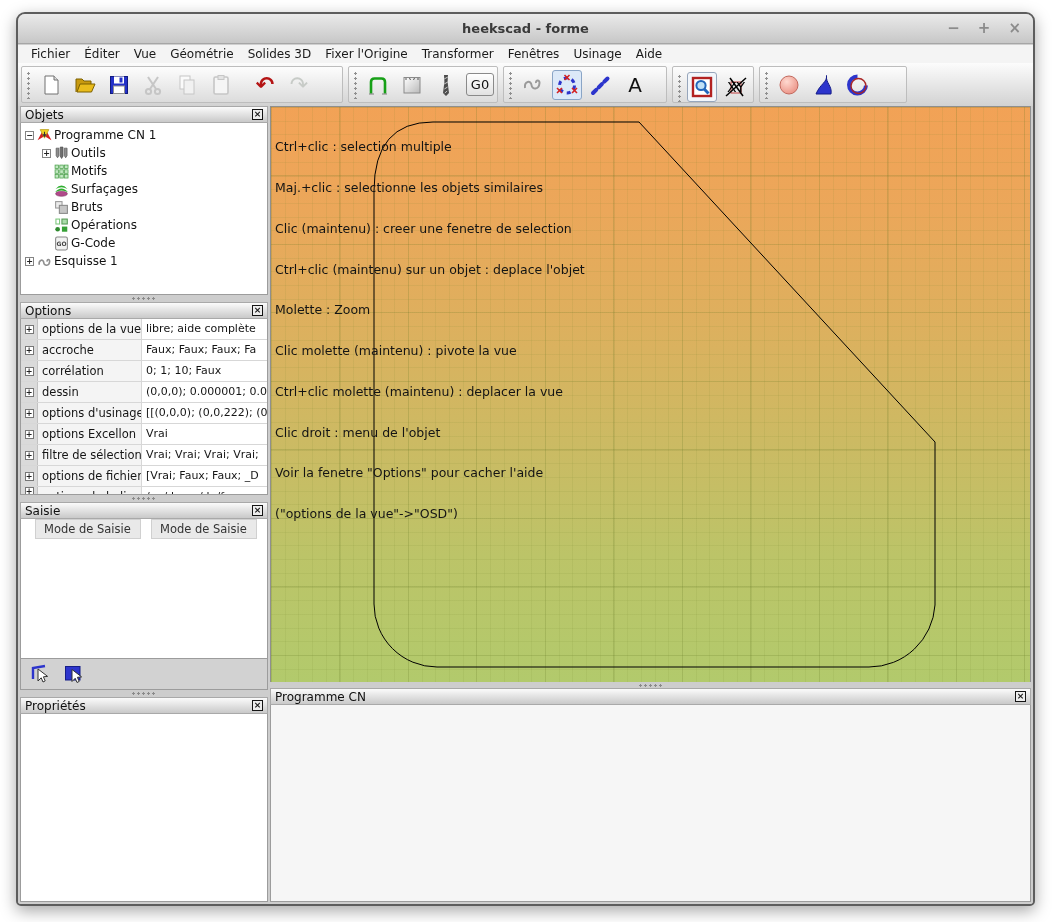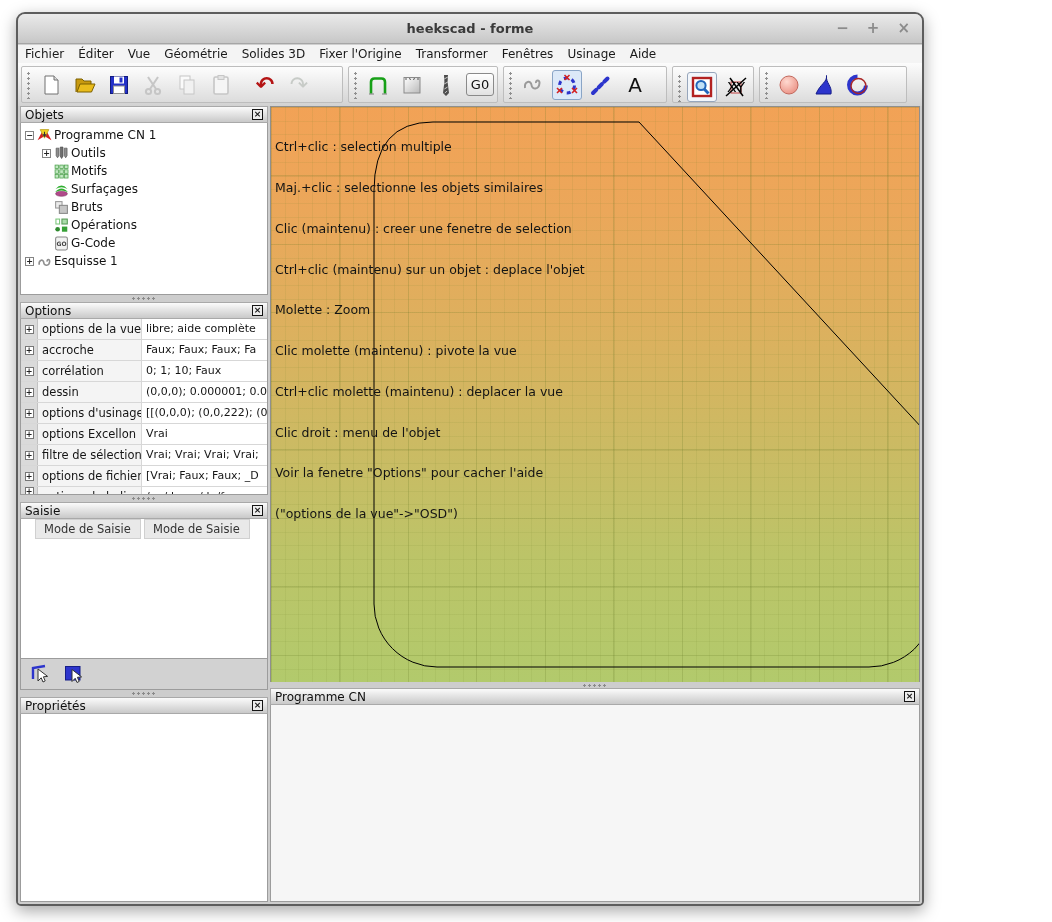--- a/index.html
+++ b/index.html
@@ -6,21 +6,21 @@
   html,body { margin:0; padding:0; }
   body {
     width:1052px; height:922px; position:relative;
     background:#ffffff;
     font-family:"DejaVu Sans", sans-serif;
     overflow:hidden;
   }
 
   
   .window {
-    position:absolute; left:16px; top:12px; width:908px; height:894px;
+    position:absolute; left:16px; top:12px; width:1019px; height:894px;
     background:#cfcfcf;
     border:2px solid #5d5d5d;
     border-radius:9px 9px 5px 5px;
     box-shadow:0 5px 16px rgba(0,0,0,.35);
   }
   .titlebar {
     position:absolute; left:0; top:0; right:0; height:30px;
     background:linear-gradient(#eaeaea,#c7c7c7);
     border-radius:7px 7px 0 0;
     border-bottom:1px solid #a6a6a6;
@@ -31,21 +31,21 @@
     position:absolute; right:12px; top:0; height:100%;
     display:flex; align-items:center; gap:18px;
     color:#8b8b8b; font-size:15px; font-weight:bold;
   }
   .win-controls span { cursor:default; line-height:1; }
 
   
   .menubar {
     position:absolute; left:0; top:31px; right:0; height:18px;
     background:#f4f4f4;
-    display:flex; align-items:center; 
+    display:flex; align-items:center; padding-left:6px;
     font-size:12px; color:#1a1a1a;
   }
   .menu-item { padding:0 7px; white-space:nowrap; }
 
   
   .toolbars {
     position:absolute; left:0; top:49px; right:0; height:43px;
     background:linear-gradient(#fcfcfc,#d2d2d2);
     display:flex; align-items:center; padding-left:3px;
   }
@@ -150,21 +150,21 @@
     white-space:nowrap; overflow:hidden;
   }
   .opt-scroll {
     width:13px; flex:0 0 13px; background:#e3e3e3; border-left:1px solid #bdbdbd;
     position:relative;
   }
 
   
   .saisie-colhdr { flex:0 0 20px; background:#fff; border:1px solid #9c9c9c; border-top:none; border-bottom:none; display:flex; padding-left:14px; }
   .saisie-colcell {
-    width:106px; margin-right:3px; background:#e9e9e9; border:1px solid #d0d0d0;
+    width:106px; margin-right:10px; background:#e9e9e9; border:1px solid #d0d0d0;
     font-size:11.5px; color:#333; padding:2px 12px 0 8px; white-space:nowrap; overflow:hidden;
   }
   .saisie-white { flex:0 0 120px; }
   .saisie-graybar {
     flex:0 0 31px; background:#d2d2d2; border:1px solid #9c9c9c; border-top:none;
     display:flex; align-items:center; padding-left:8px; gap:9px;
   }
   .cursor-btn { width:24px; height:24px; display:flex; align-items:center; justify-content:center; }
 
   

